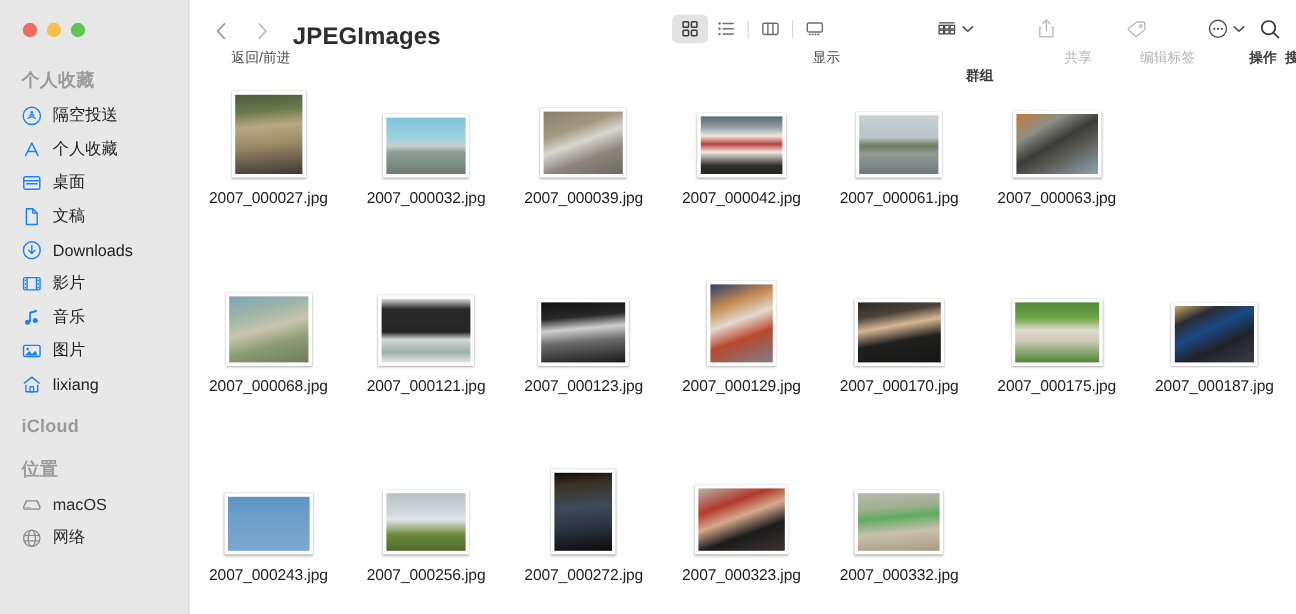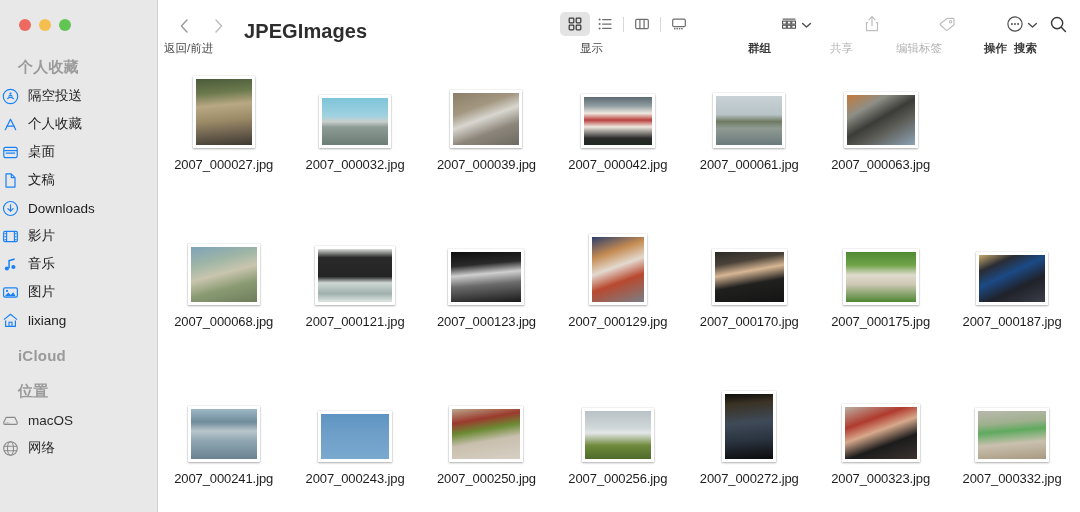--- a/index.html
+++ b/index.html
@@ -27,40 +27,40 @@
   .light.green  { background: #61c554; }
 
   .side-scroll { padding-top: 52px; }
   .side-head {
     font-size: 15px; font-weight: bold; color: #9a9a9a;
     padding: 6px 0 5px 18px; letter-spacing: .2px;
   }
   .side-head.gap { padding-top: 13px; }
   .side-item {
     display: flex; align-items: center; gap: 9px;
-    height: 28px; padding-left: 2px; cursor: default;
+    height: 28px; padding-left: 18px; cursor: default;
   }
   .side-item .ic { width: 17px; height: 17px; flex: 0 0 17px; display: flex; align-items: center; justify-content: center; }
   .side-item .lbl { font-size: 13.5px; color: #1d1d1f; white-space: nowrap; }
   .side-item.dim .lbl { color: #2b2b2b; }
 
   
   .content { flex: 1; height: 512px; background: #ffffff; position: relative; overflow: hidden; }
 
   
   .toolbar { height: 70px; position: relative; }
   .nav-arrows { position: absolute; left: 14px; top: 14px; display: flex; gap: 10px; }
   .arrow { width: 24px; height: 24px; display: flex; align-items: center; justify-content: center; }
   .tb-title {
     position: absolute; left: 86px; top: 0;
     font-size: 20px; font-weight: bold; color: #2d2d2d; letter-spacing: .1px; margin-top: 20px;
   }
   .tb-caption {
     position: absolute; font-size: 11.5px; color: #4a4a4a; white-space: nowrap;
-    text-align: left;
+    text-align: right;
   }
   .cap-nav { left: 6px; top: 41px; width: 78px; }
 
   .tb-right { position: absolute; right: 0; top: 0; height: 70px; }
   .tb-group { position: absolute; top: 12px; display: flex; align-items: center; }
   .viewseg { left: 0; }
   .seg-btn {
     width: 30px; height: 24px; display: flex; align-items: center; justify-content: center;
     border-radius: 5px;
   }
@@ -347,21 +347,21 @@
                   <rect x="11.8" y="9.2" width="3.7" height="3"></rect>
                 </g>
               </svg>
           </span>
           <span class="chev">
             <svg width="11" height="8" viewBox="0 0 11 8">
                 <path d="M1.6 2.4 5.5 6l3.9-3.6" fill="none" stroke="#4a4a4a" stroke-width="1.3" stroke-linecap="round" stroke-linejoin="round"></path>
               </svg>
           </span>
         </div>
-        <div class="tb-caption" style="right:252px;width:80px;top:41px;font-weight:bold;color:#3a3a3a;">群组</div>
+        <div class="tb-caption" style="right:252px;width:80px;top:56px;font-weight:bold;color:#3a3a3a;">群组</div>
 
         <div class="tb-group" style="right:200px;">
           <span class="tb-btn">
             <svg width="16" height="18" viewBox="0 0 16 18">
                 <g fill="none" stroke="#bdbdbd" stroke-width="1.2" stroke-linecap="round" stroke-linejoin="round">
             <path d="M8 1.8v9"></path>
                   <path d="M5.1 4.6 8 1.7l2.9 2.9"></path>
                   <path d="M3.6 7.6H2.5v8h11v-8h-1.1"></path>
                 </g>
               </svg>
@@ -523,40 +523,24 @@
               </div>
             </div>
             <div class="fname">2007_000187.jpg</div>
           </div>
         </div>
         <div class="row-gap"></div>
         <div class="row">
           <div class="cell">
             <div class="thumb-box">
               <div class="thumb">
-                <div class="pic" style="width: 66px; height: 50px; background: linear-gradient(rgb(159, 184, 198) 0%, rgb(111, 139, 154) 26%, rgb(185, 198, 204) 44%, rgb(143, 166, 178) 64%, rgb(106, 130, 144) 100%);"></div>
-              </div>
-            </div>
-            <div class="fname">2007_000241.jpg</div>
-          </div>
-          <div class="cell">
-            <div class="thumb-box">
-              <div class="thumb">
                 <div class="pic" style="width: 68px; height: 45px; background: linear-gradient(rgb(95, 148, 194) 0%, rgb(111, 160, 201) 48%, rgb(122, 169, 207) 100%);"></div>
               </div>
             </div>
             <div class="fname">2007_000243.jpg</div>
-          </div>
-          <div class="cell">
-            <div class="thumb-box">
-              <div class="thumb">
-                <div class="pic" style="width: 68px; height: 50px; background: linear-gradient(170deg, rgb(185, 168, 140) 0%, rgb(155, 58, 46) 24%, rgb(107, 138, 51) 42%, rgb(201, 191, 174) 62%, rgb(214, 208, 196) 100%);"></div>
-              </div>
-            </div>
-            <div class="fname">2007_000250.jpg</div>
           </div>
           <div class="cell">
             <div class="thumb-box">
               <div class="thumb">
                 <div class="pic" style="width: 66px; height: 48px; background: linear-gradient(rgb(185, 194, 198) 0%, rgb(207, 214, 216) 34%, rgb(226, 230, 230) 46%, rgb(111, 138, 60) 72%, rgb(77, 106, 42) 100%);"></div>
               </div>
             </div>
             <div class="fname">2007_000256.jpg</div>
           </div>
           <div class="cell">

